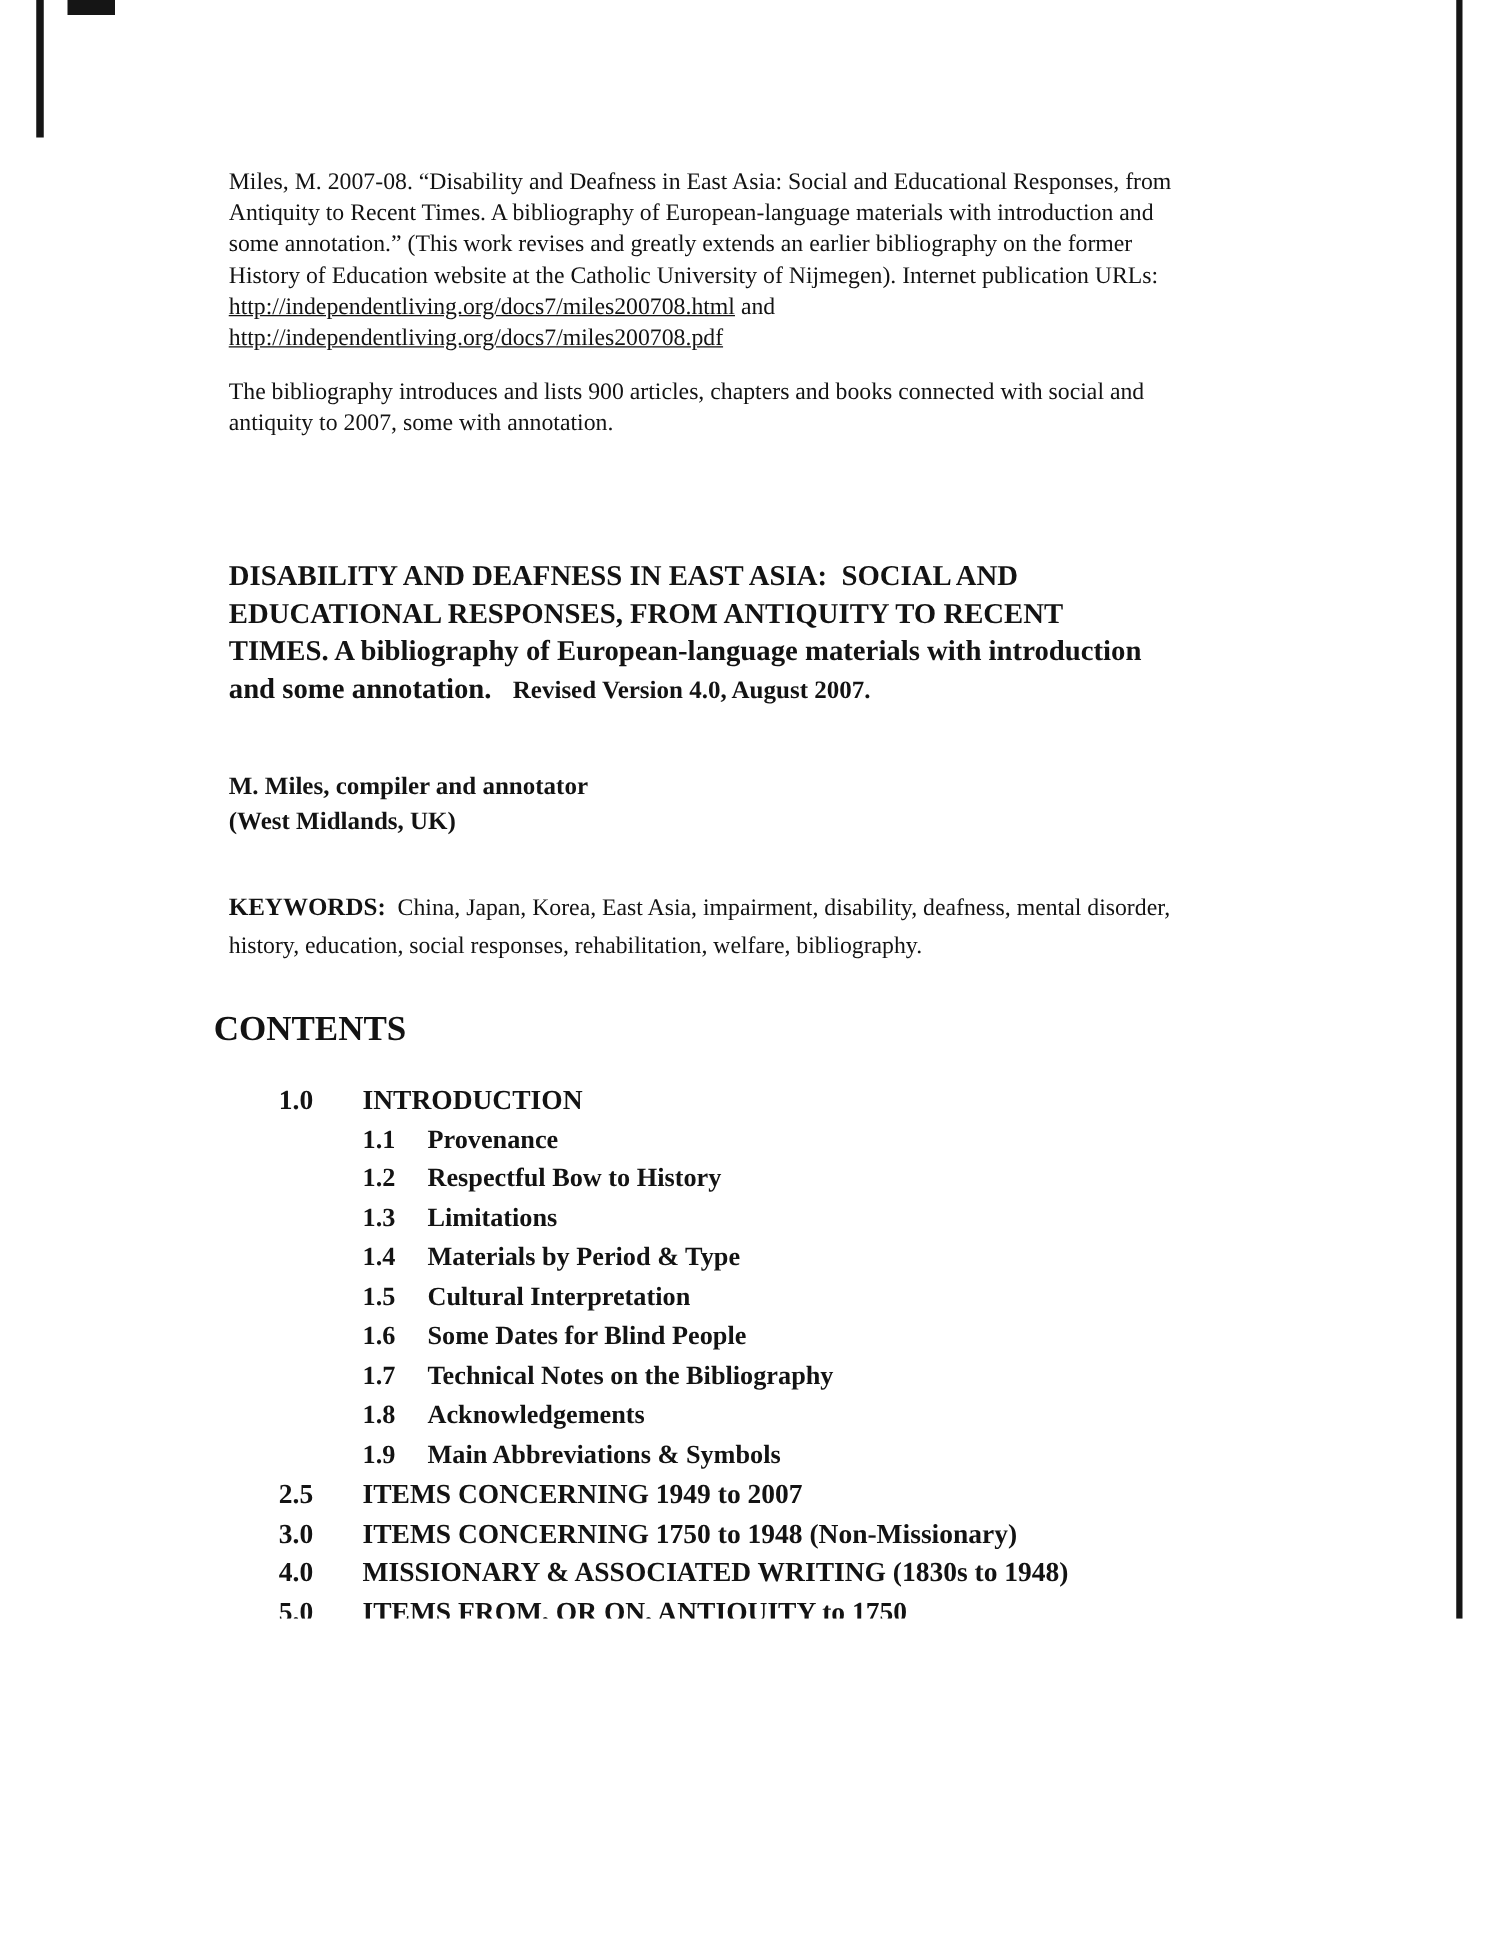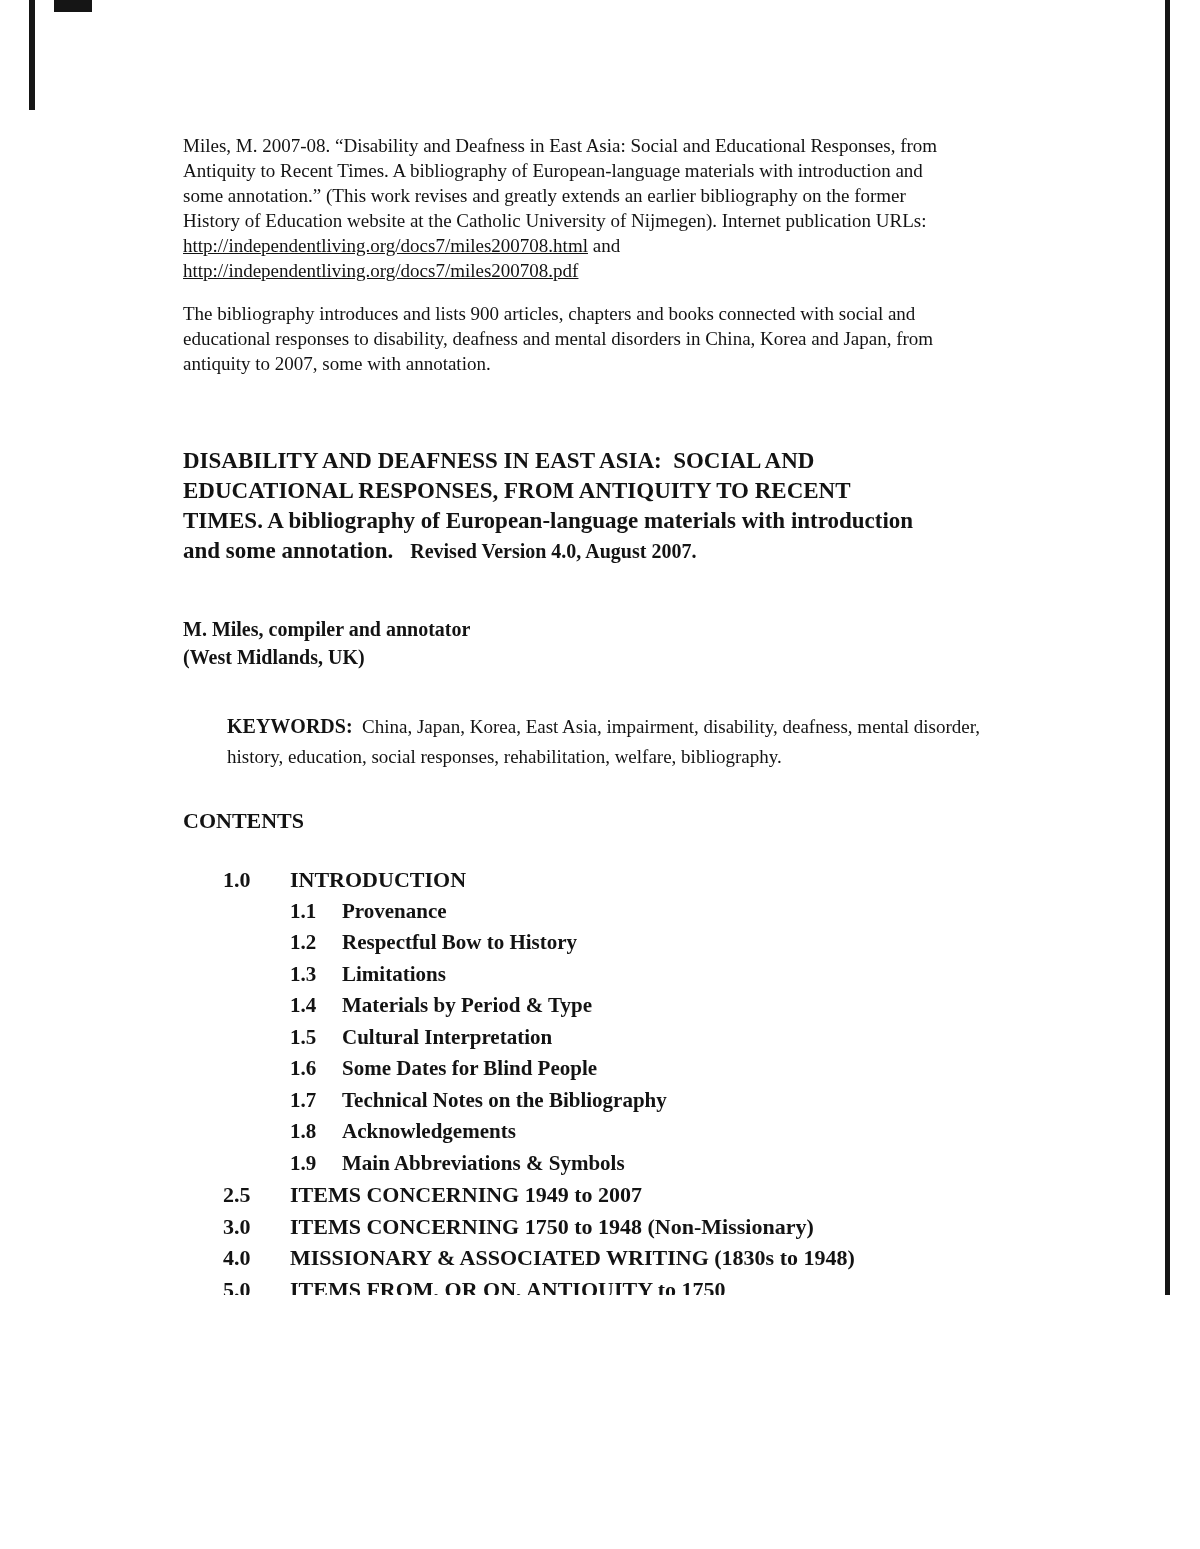--- a/index.html
+++ b/index.html
@@ -44,27 +44,27 @@
   }
   .revision { font-size: 20px; padding-left: 17px; }
 
   .author {
     position: absolute; left: 183px; top: 615px;
     font-size: 20px; line-height: 28px; font-weight: bold;
   }
 
   .keywords {
     position: absolute; left: 183px; top: 711px;
-    font-size: 19px; line-height: 30px; margin-left: 44px;
+    font-size: 19px; line-height: 30px;
   }
   .kw-label { font-weight: bold; font-size: 20px; }
 
   .contents-heading {
-    position: absolute; left: 183px; top: 808px;
-    font-size: 22px; font-weight: bold;
+    position: absolute; left: 171px; top: 808px;
+    font-size: 28px; font-weight: bold;
   }
 
   .toc {
     position: absolute; left: 183px; top: 864px;
     font-weight: bold; line-height: 31.5px;
   }
   .toc .row { white-space: pre; font-size: 22px; margin-left: 40px; }
   .toc .row .num { display: inline-block; width: 67px; }
   .toc .sub { padding-left: 67px; font-size: 21px; }
   .toc .sub .num { display: inline-block; width: 52px; }
@@ -86,21 +86,20 @@
     <div class="line">Miles, M. 2007-08. “Disability and Deafness in East Asia: Social and Educational Responses, from</div>
     <div class="line">Antiquity to Recent Times. A bibliography of European-language materials with introduction and</div>
     <div class="line">some annotation.” (This work revises and greatly extends an earlier bibliography on the former</div>
     <div class="line">History of Education website at the Catholic University of Nijmegen). Internet publication URLs:</div>
     <div class="line"><span class="url">http://independentliving.org/docs7/miles200708.html</span><span> and</span></div>
     <div class="line"><span class="url">http://independentliving.org/docs7/miles200708.pdf</span></div>
   </div>
 
   <div class="summary">
     <div class="line">The bibliography introduces and lists 900 articles, chapters and books connected with social and</div>
-    <div class="line">educational responses to disability, deafness and mental disorders in China, Korea and Japan, from</div>
     <div class="line">antiquity to 2007, some with annotation.</div>
   </div>
 
   <div class="doc-title">
     <div class="line">DISABILITY AND DEAFNESS IN EAST ASIA:  SOCIAL AND</div>
     <div class="line">EDUCATIONAL RESPONSES, FROM ANTIQUITY TO RECENT</div>
     <div class="line">TIMES. A bibliography of European-language materials with introduction</div>
     <div class="line"><span>and some annotation.</span><span class="revision">Revised Version 4.0, August 2007.</span></div>
   </div>
 

